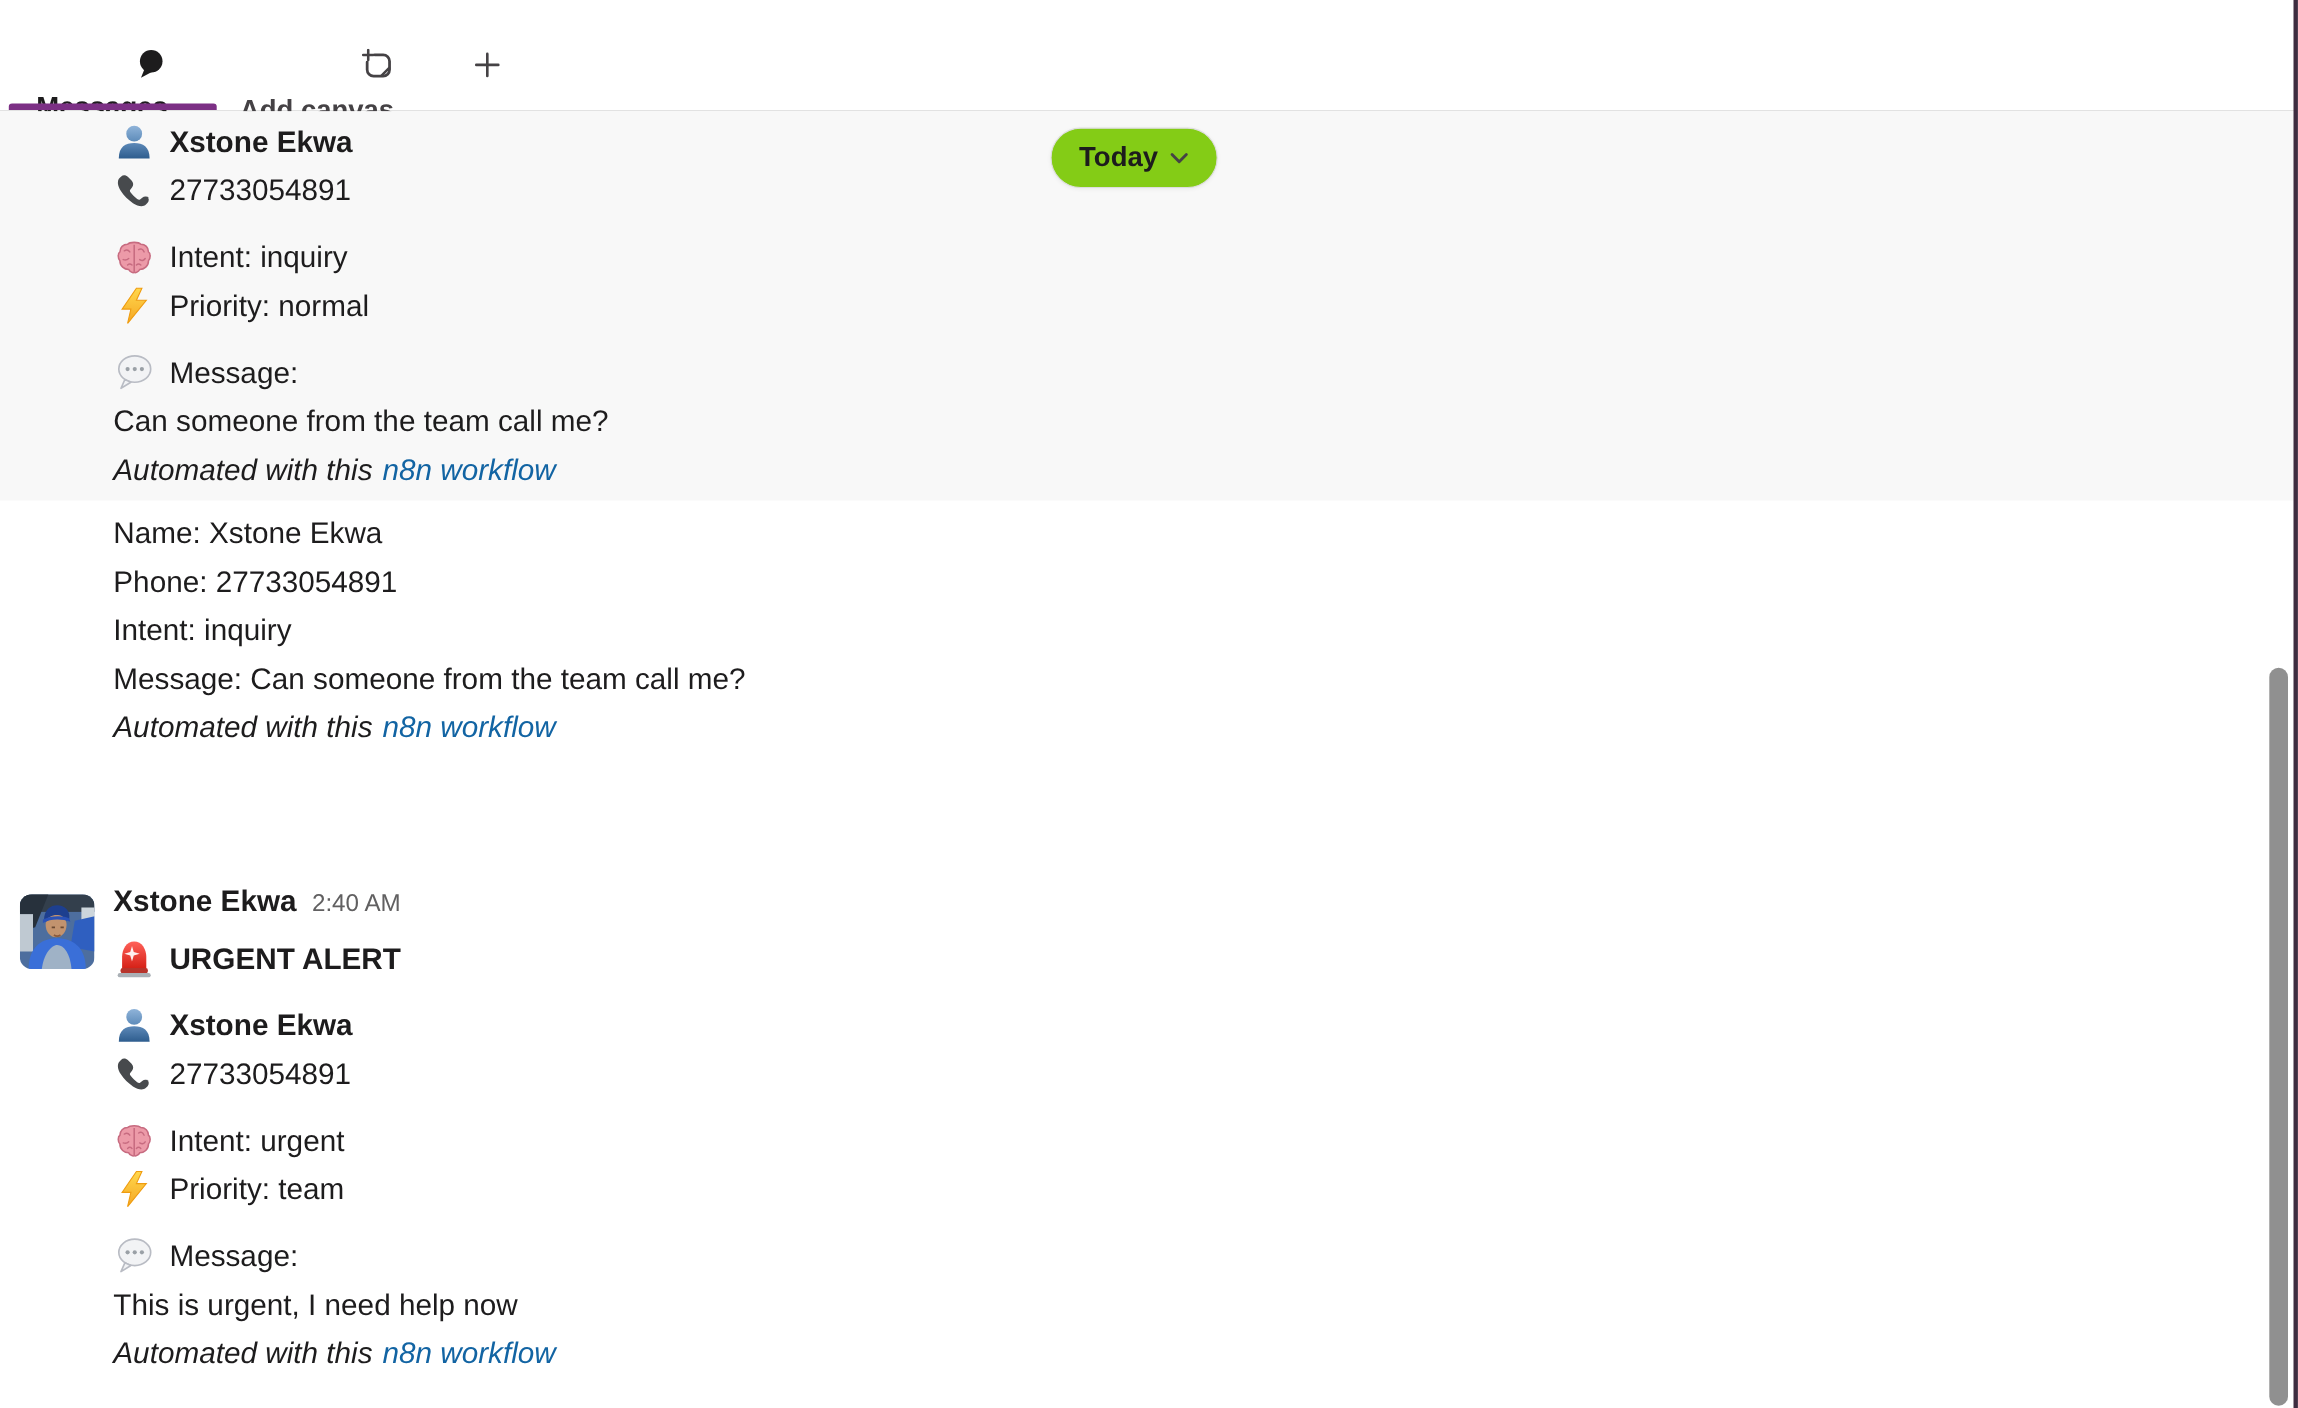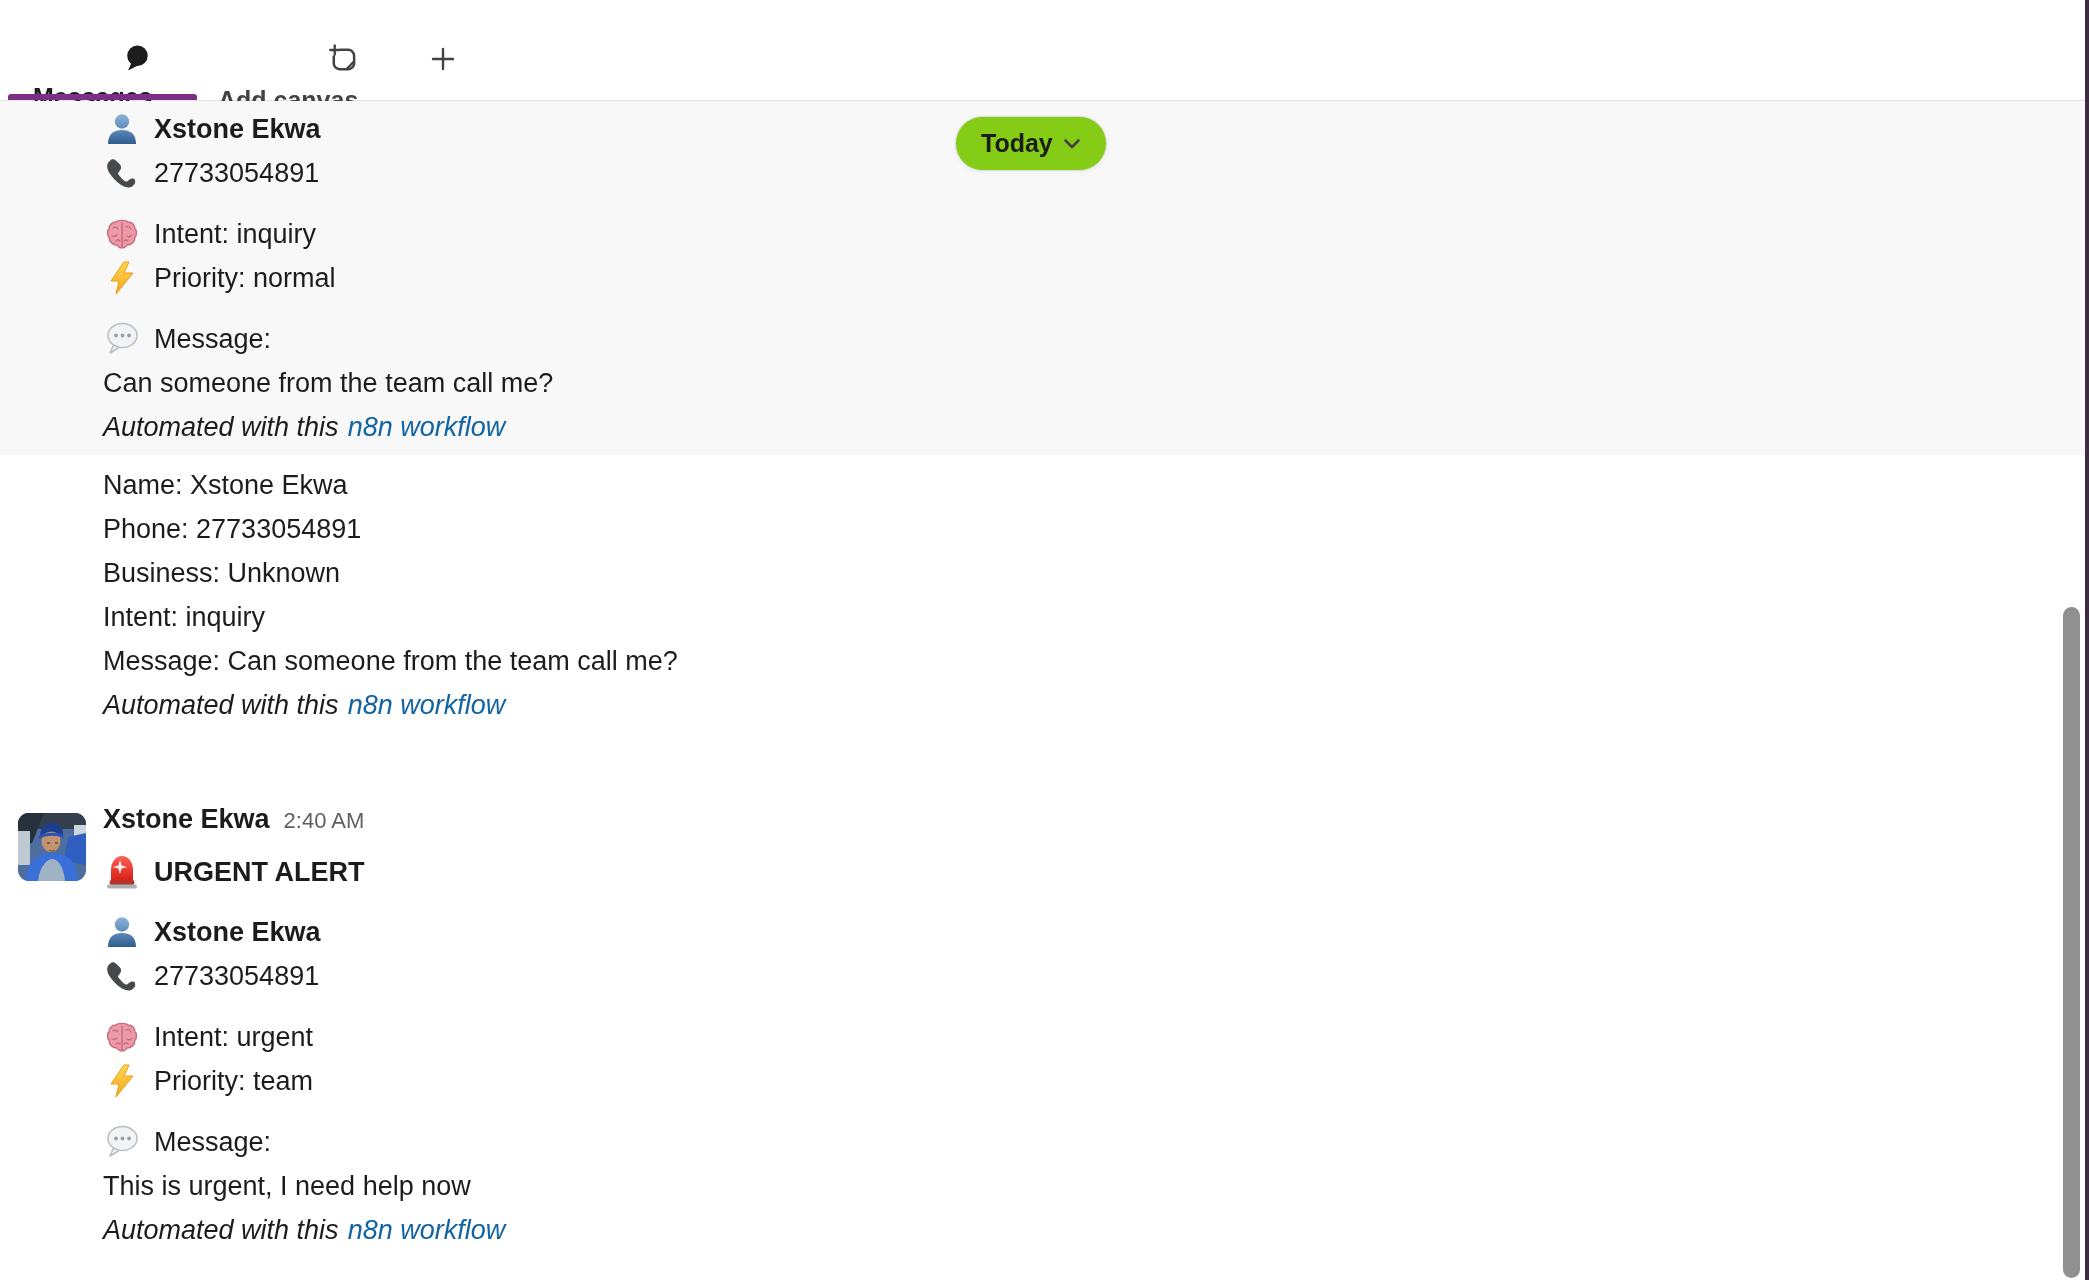--- a/index.html
+++ b/index.html
@@ -263,23 +263,20 @@
 
   <div class="section sec2">
     <div class="para">
       <div class="line">
           <span>Name: Xstone Ekwa</span>
         </div>
       <div class="line">
           <span>Phone: 27733054891</span>
         </div>
       <div class="line">
-          <span>Business: Unknown</span>
-        </div>
-      <div class="line">
           <span>Intent: inquiry</span>
         </div>
       <div class="line">
           <span>Message: Can someone from the team call me?</span>
         </div>
       <div class="line footer-line">
           <span>Automated with this</span>
           <a>n8n workflow</a>
         </div>
     </div>

